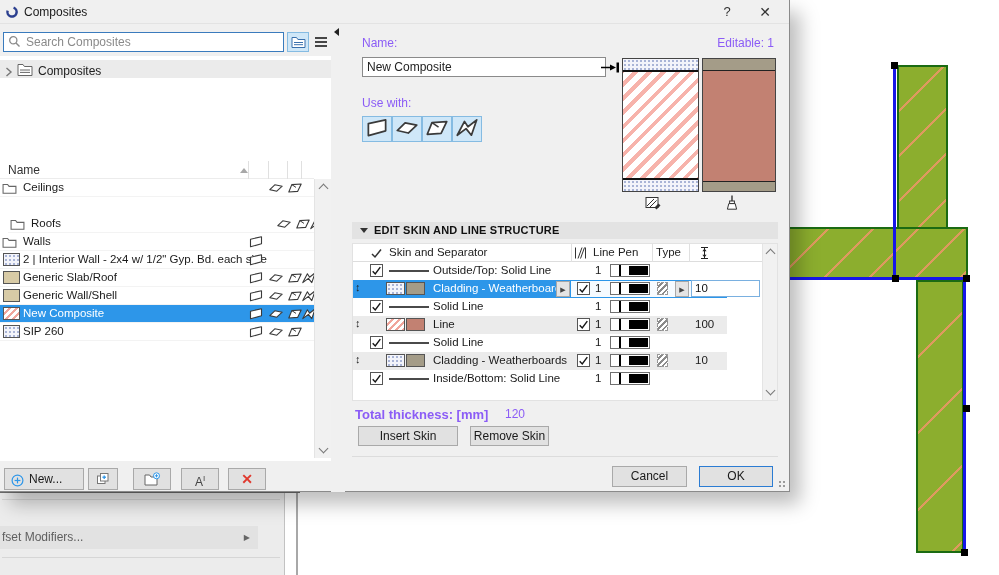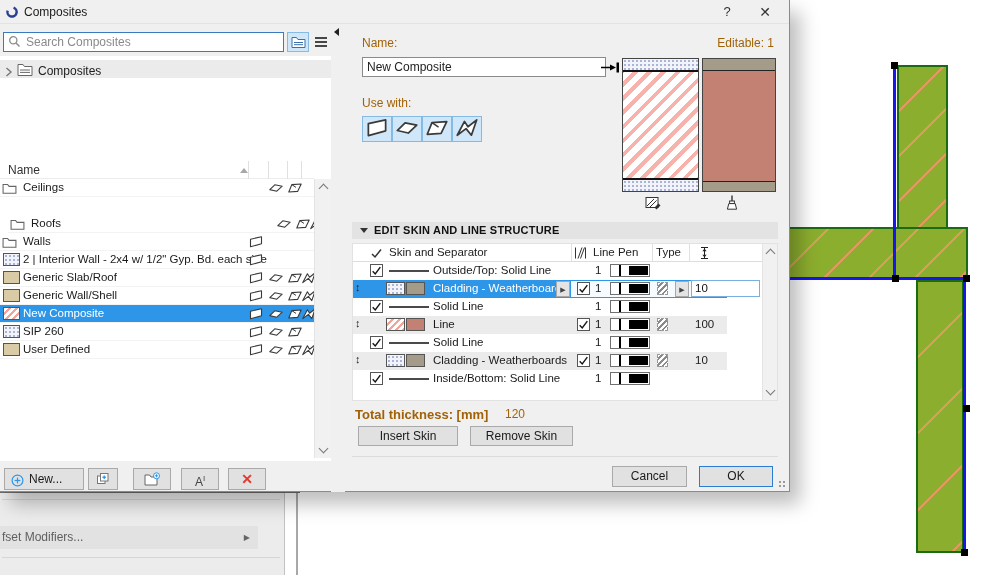--- a/index.html
+++ b/index.html
@@ -83,21 +83,21 @@
   .pen:after{content:"";position:absolute;left:18px;right:1px;top:1px;bottom:1px;background:#000}
   .typeicon{position:absolute;left:304px;top:2px;width:11px;height:13px;border:1px dashed #9a9a9a;
             background:repeating-linear-gradient(135deg,#fff 0 2px,#8a8a8a 2px 4px)}
   .flybtn{position:absolute;top:1px;width:14px;height:16px;background:#e4e4e4;border:1px solid #a8a8a8;
           font-size:7px;color:#444;text-align:center;line-height:15px}
   .handle{position:absolute;left:2px;top:1px;font-size:11px;color:#222}
   .thickbox{position:absolute;left:338px;top:0;width:69px;height:17px;background:#fff;border:1px solid #7ab0e0;
             font-size:11.5px;padding:1px 3px;color:#111}
   .grip{position:absolute;right:2px;bottom:2px;width:9px;height:9px;
         background-image:radial-gradient(#9a9a9a 1px,transparent 1.2px);background-size:4px 4px}
-  .lbl{position:absolute;color:#a16207}
+  .lbl{position:absolute;color:#8b5cf6}
   sup.sm{font-size:8px}
 </style>
 </head>
 <body>
 
 <div class="abs" style="left:0;top:0;width:999px;height:575px;background:#fff">
   <div class="wall" style="left:782px;top:227px;width:186px;height:53px"></div>
   <div class="wall" style="left:897px;top:65px;width:51px;height:164px"></div>
   <div class="wall" style="left:916px;top:280px;width:48px;height:273px;background-image:repeating-linear-gradient(135deg,transparent 0 52px,var(--wall-hatch) 52px 54px)"></div>
   <div class="blue-line" style="left:893px;top:64px;width:3px;height:215px"></div>
@@ -280,37 +280,20 @@
           <div class="nm">SIP 260</div>
           <div style="position: absolute; left: 249px; top: 2px;"><svg width="14" height="14" viewBox="0 0 14 14">
               <polygon points="1.5,4.2 12.5,1.8 12.5,8.8 1.5,11.8" fill="#fff" stroke="#3a3a3a" stroke-width="1.1" stroke-linejoin="round"></polygon>
             </svg></div>
           <div style="position: absolute; left: 269px; top: 2px;"><svg width="14" height="14" viewBox="0 0 14 14">
               <polygon points="0.8,8.6 5.8,3.8 13.2,5.2 7.8,10.2" fill="#fff" stroke="#3a3a3a" stroke-width="1.1" stroke-linejoin="round"></polygon>
             </svg></div>
           <div style="position: absolute; left: 288px; top: 2px;"><svg width="14" height="14" viewBox="0 0 14 14">
               <path d="M0.8 11 L3.8 3.6 L13.2 3 L9.6 10.4 Z" fill="#fff" stroke="#3a3a3a" stroke-width="1.1" stroke-linejoin="round"></path>
               <path d="M3.8 3.6 L8 6.4" fill="none" stroke="#3a3a3a"></path>
-            </svg></div>
-        </div>
-        <div class="lrow" style="top: 162px;">
-          <div class="swatch sw-tan" style="left: 3px; top: 2px; width: 17px; height: 13px;"></div>
-          <div class="nm">User Defined</div>
-          <div style="position: absolute; left: 249px; top: 2px;"><svg width="14" height="14" viewBox="0 0 14 14">
-              <polygon points="1.5,4.2 12.5,1.8 12.5,8.8 1.5,11.8" fill="#fff" stroke="#3a3a3a" stroke-width="1.1" stroke-linejoin="round"></polygon>
-            </svg></div>
-          <div style="position: absolute; left: 269px; top: 2px;"><svg width="14" height="14" viewBox="0 0 14 14">
-              <polygon points="0.8,8.6 5.8,3.8 13.2,5.2 7.8,10.2" fill="#fff" stroke="#3a3a3a" stroke-width="1.1" stroke-linejoin="round"></polygon>
-            </svg></div>
-          <div style="position: absolute; left: 288px; top: 2px;"><svg width="14" height="14" viewBox="0 0 14 14">
-              <path d="M0.8 11 L3.8 3.6 L13.2 3 L9.6 10.4 Z" fill="#fff" stroke="#3a3a3a" stroke-width="1.1" stroke-linejoin="round"></path>
-              <path d="M3.8 3.6 L8 6.4" fill="none" stroke="#3a3a3a"></path>
-            </svg></div>
-          <div style="position: absolute; left: 302px; top: 2px;"><svg width="14" height="14" viewBox="0 0 14 14">
-              <path d="M0.8 11.6 L5.4 2.8 L7.6 6.2 L13.2 1.8 L9.8 11.6 L6.4 7.4 Z" fill="#fff" stroke="#3a3a3a" stroke-width="1.1" stroke-linejoin="round"></path>
             </svg></div>
         </div>
       </div>
 
     <div class="vscroll" style="left:314px;top:155px;width:17px;height:279px">
       <span class="chev up" style="top:6px"></span>
       <span class="chev down" style="bottom:6px"></span>
     </div>
 
     <div class="btn" style="left:4px;top:444px;width:80px;height:22px;line-height:20px;text-align:left;padding-left:24px">
@@ -519,19 +502,19 @@
         </div>
       <div class="vscroll" style="left:409px;top:0;width:15px;height:156px">
         <span class="chev up" style="top:6px;left:4px"></span>
         <span class="chev down" style="bottom:6px;left:4px"></span>
       </div>
     </div>
 
     <span class="lbl" style="left:10px;top:383px;font-weight:bold;font-size:13px">Total thickness: [mm]</span>
     <span class="lbl" style="left:160px;top:383px">120</span>
     <div class="btn" style="left:13px;top:402px;width:100px;height:20px;line-height:18px">Insert Skin</div>
-    <div class="btn" style="left:125px;top:402px;width:103px;height:20px;line-height:18px">Remove Skin</div>
+    <div class="btn" style="left:125px;top:402px;width:79px;height:20px;line-height:18px">Remove Skin</div>
     <div class="abs" style="left:7px;top:432px;width:426px;height:1px;background:#dcdcdc"></div>
     <div class="btn" style="left:267px;top:442px;width:75px;height:21px;line-height:19px">Cancel</div>
     <div class="btn" style="left:354px;top:442px;width:74px;height:21px;line-height:19px;border:1px solid #2b7cd3">OK</div>
   </div>
   <div class="grip"></div>
 </div>
 
 </body></html>

